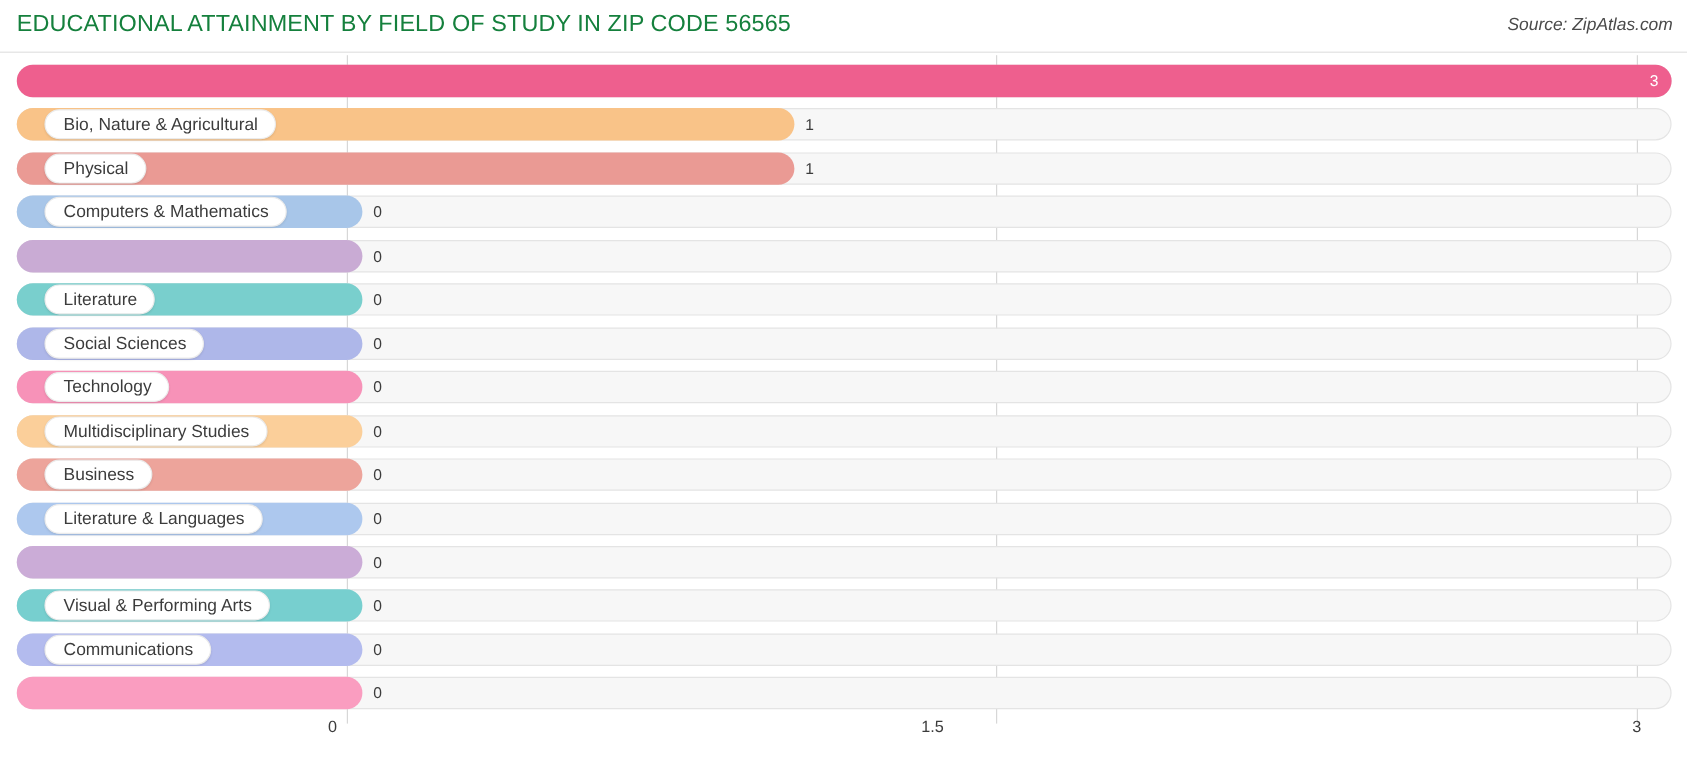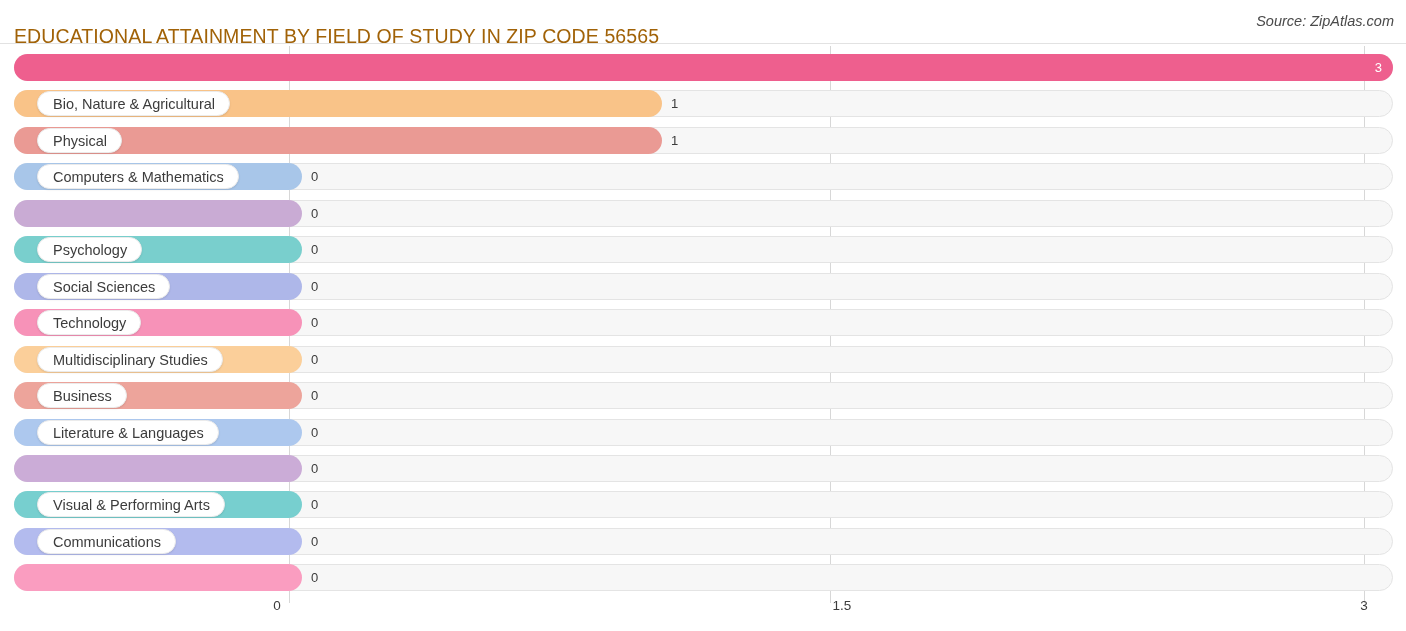--- a/index.html
+++ b/index.html
@@ -23,23 +23,23 @@
   
   .header {
     position: absolute;
     left: 0; top: 0;
     width: 1406px;
     height: 44px;
   }
   .chart-title {
     position: absolute;
     left: 14px;
-    top: 25px;
+    top: 9px;
     font-size: 19.5px;
-    color: #a16207;
+    color: #15803d;
     letter-spacing: 0.1px;
     white-space: nowrap;
   }
   .source-note {
     position: absolute;
     right: 12px;
     top: 13px;
     font-size: 14.5px;
     font-style: italic;
     color: #4a4a4a;
@@ -195,21 +195,21 @@
         </div>
         <div class="row" style="top: 153.8px;">
           <div class="track"></div>
           <div class="bar" style="width: 288px; background: rgb(201, 171, 212);"></div>
           <div class="bar-value-out" style="left: 297px;">0</div>
         </div>
         <div class="row" style="top: 190.25px;">
           <div class="track"></div>
           <div class="bar" style="width: 288px; background: rgb(121, 207, 205);"></div>
           <div class="bar-value-out" style="left: 297px;">0</div>
-          <div class="cat-pill">Psychology</div>
+          <div class="cat-pill">Literature</div>
         </div>
         <div class="row" style="top: 226.7px;">
           <div class="track"></div>
           <div class="bar" style="width: 288px; background: rgb(174, 183, 233);"></div>
           <div class="bar-value-out" style="left: 297px;">0</div>
           <div class="cat-pill">Social Sciences</div>
         </div>
         <div class="row" style="top: 263.15px;">
           <div class="track"></div>
           <div class="bar" style="width: 288px; background: rgb(247, 146, 184);"></div>
@@ -254,17 +254,17 @@
         <div class="row" style="top: 518.3px;">
           <div class="track"></div>
           <div class="bar" style="width: 288px; background: rgb(250, 157, 192);"></div>
           <div class="bar-value-out" style="left: 297px;">0</div>
         </div>
       </div>
   </div>
 
   <div class="axis" id="axis">
       <div class="tick-label" style="left: 277px;">0</div>
-      <div class="tick-label" style="left: 842px; text-align: center;">1.5</div>
+      <div class="tick-label" style="left: 777px; text-align: center;">1.5</div>
       <div class="tick-label" style="left: 1364px;">3</div>
     </div>
 
 </div>
 
 </body></html>

